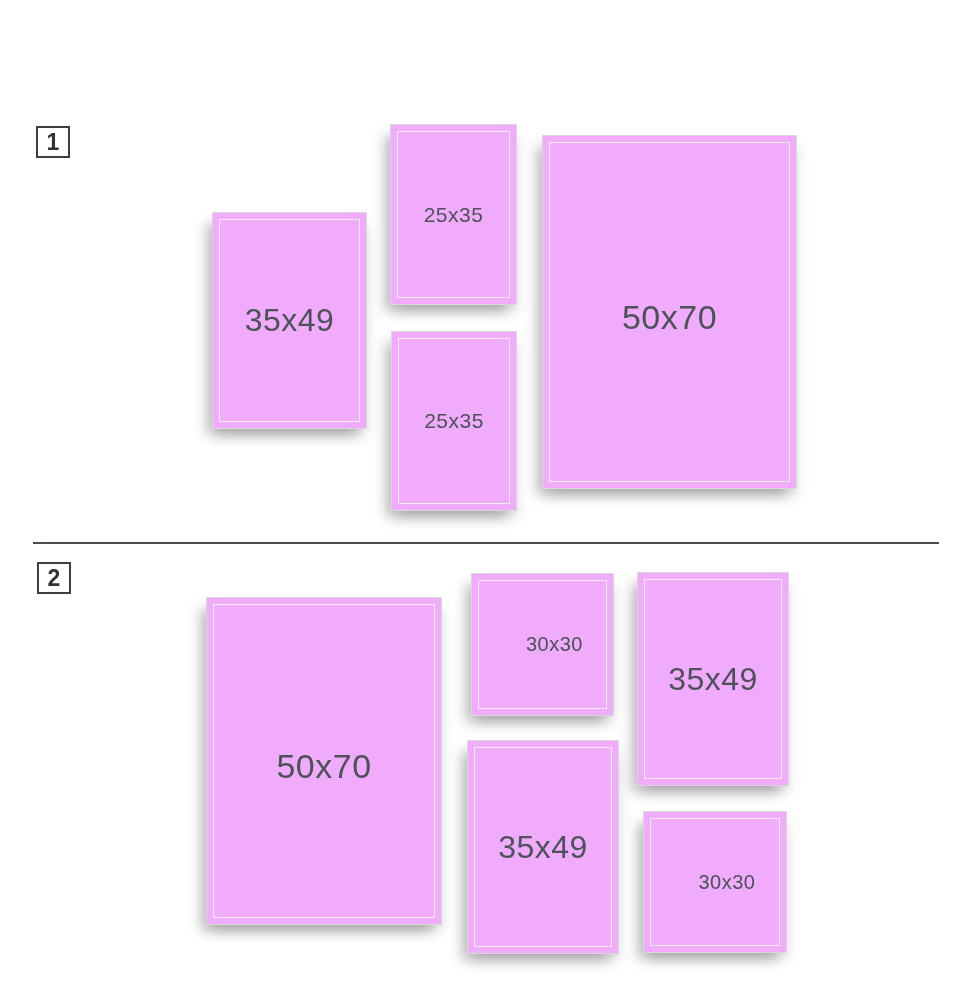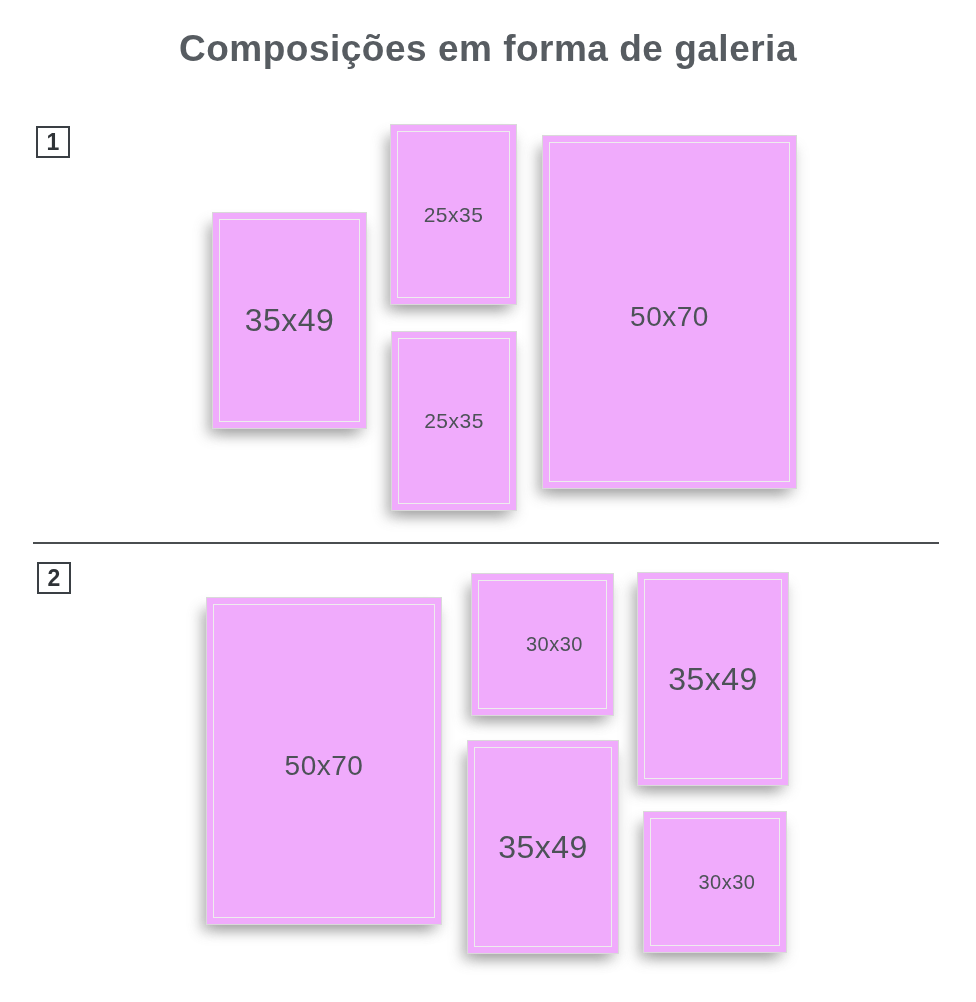--- a/index.html
+++ b/index.html
@@ -43,21 +43,21 @@
     outline: 1px solid #ededed;
     outline-offset: -8px;
     box-shadow: -8px 9px 12px -3px rgba(105,105,105,0.45),
                  3px 9px 12px -4px rgba(105,105,105,0.28);
     display: flex; align-items: center; justify-content: center;
   }
   .frame .label {
     color: #4c5257;
     letter-spacing: 0.5px;
   }
-  .fs-5070 .label { font-size: 28px; margin-top: 10px; }
+  .fs-5070 .label { font-size: 34px; margin-top: 10px; }
   .fs-3549 .label { font-size: 32px; }
   .fs-3030 .label { font-size: 20px; margin-left: 24px; }
   .fs-2535 .label { font-size: 21px; }
 
   
   .s1-f1 { left: 212px; top: 212px; width: 153px; height: 215px; }
   .s1-f2 { left: 390px; top: 124px; width: 125px; height: 179px; }
   .s1-f3 { left: 391px; top: 331px; width: 124px; height: 178px; }
   .s1-f4 { left: 542px; top: 135px; width: 253px; height: 352px; }
 
@@ -73,21 +73,20 @@
   .s2-f2 { left: 471px; top: 573px; width: 141px; height: 141px; }
   .s2-f3 { left: 637px; top: 572px; width: 150px; height: 212px; }
   .s2-f4 { left: 467px; top: 740px; width: 150px; height: 212px; }
   .s2-f5 { left: 643px; top: 811px; width: 142px; height: 140px; }
 </style>
 </head>
 <body>
 
 <main>
 
-  <h1 class="page-title">Composições em forma de galeria</h1>
 
   <section>
     <div class="badge badge-1">1</div>
 
     <div class="frame fs-3549 s1-f1">
       <span class="label">35x49</span>
     </div>
     <div class="frame fs-2535 s1-f2">
       <span class="label">25x35</span>
     </div>

